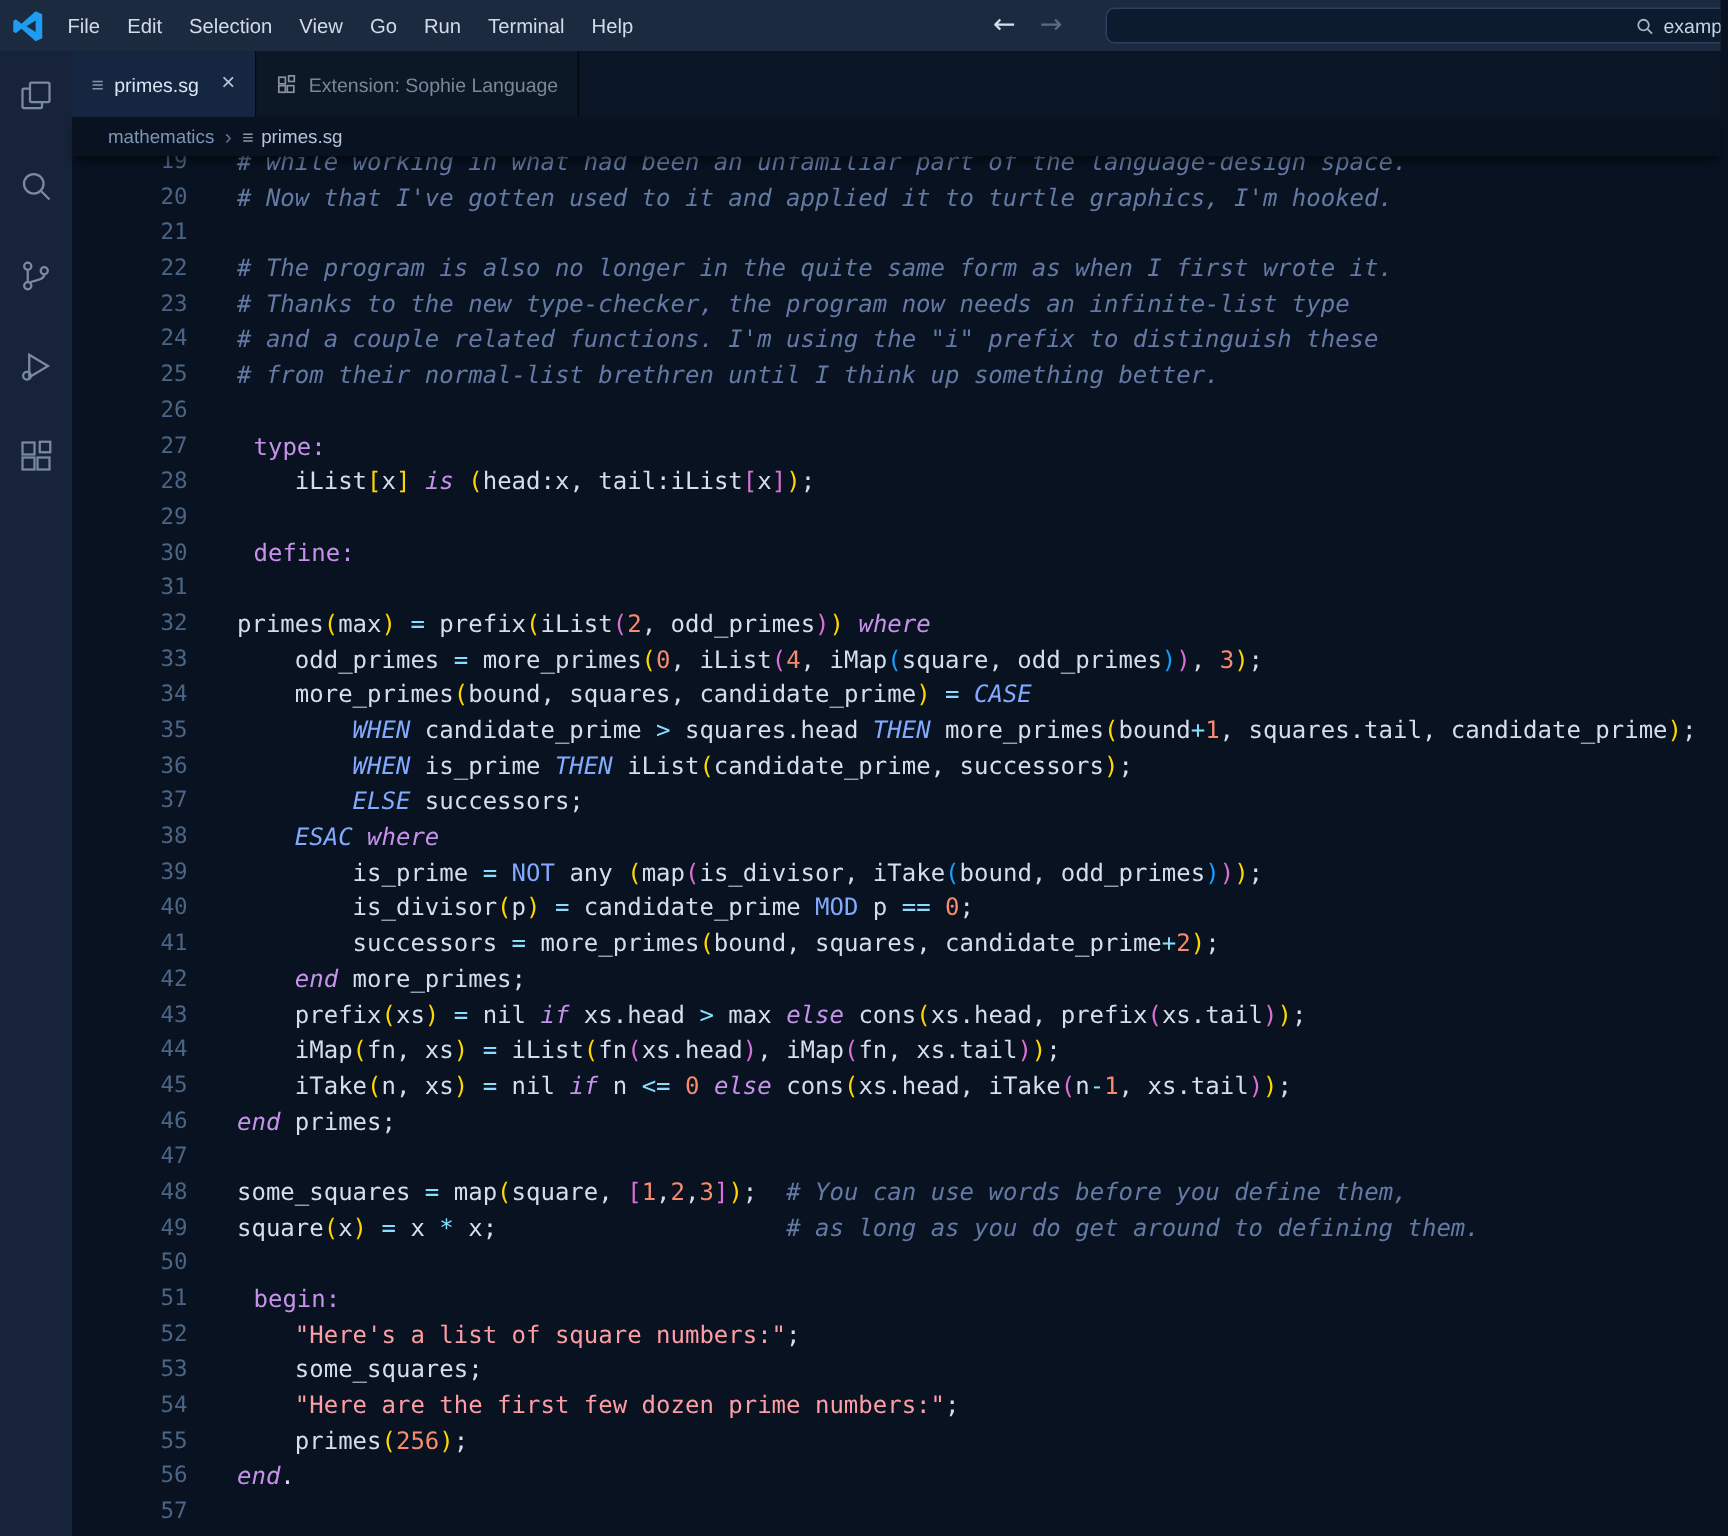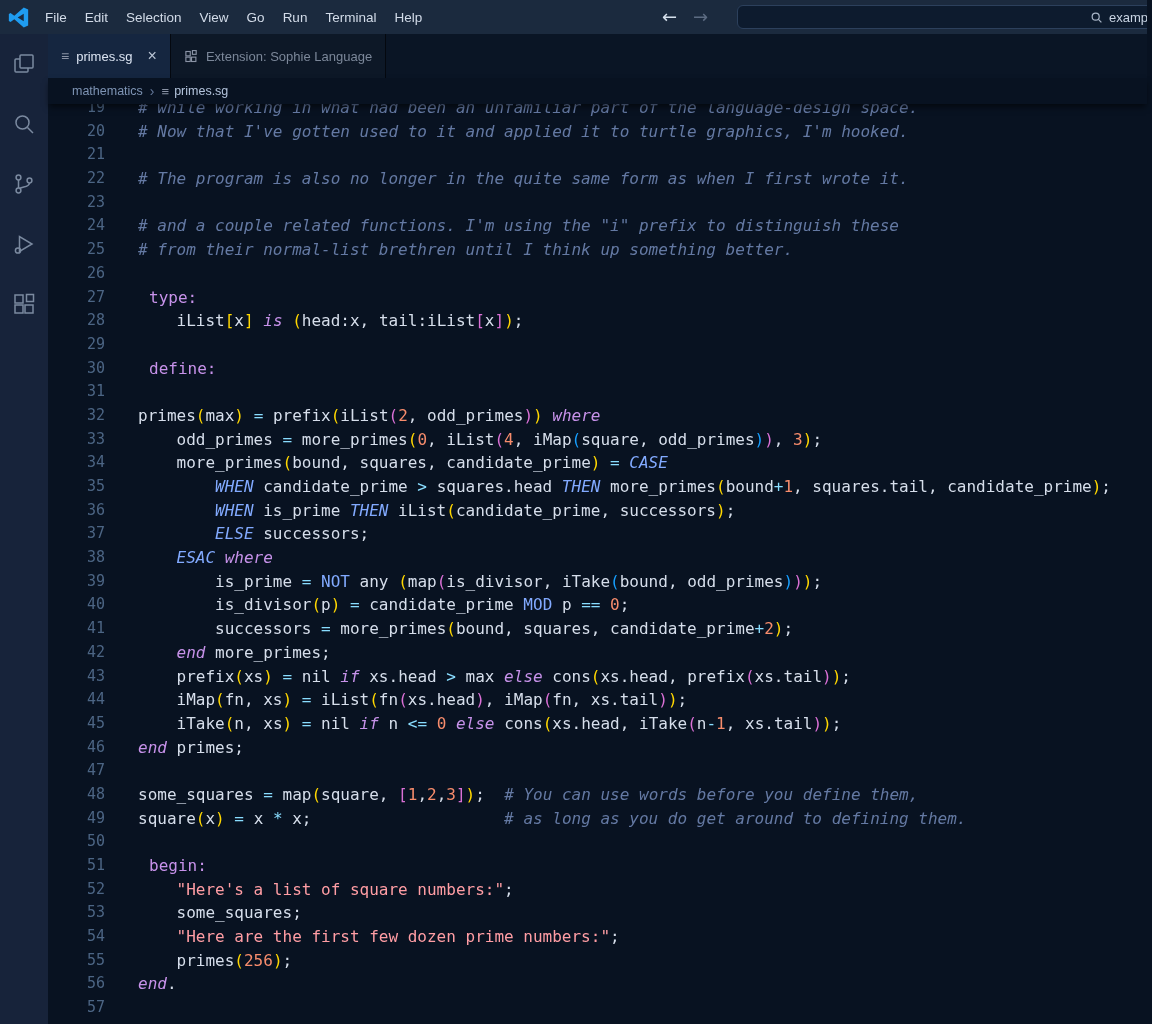--- a/index.html
+++ b/index.html
@@ -43,21 +43,21 @@
   
   .breadcrumb{height:26px;background:var(--bg-editor);display:flex;align-items:center;padding-left:24px;font-size:12.5px;color:#7e94b4;gap:7px;position:relative;z-index:3;box-shadow:0 4px 6px -1px rgba(0,0,0,0.55);}
   .bc-file{color:#b4c4dc;display:flex;align-items:center;gap:5px;}
   .bc-chev{color:#64789a;font-size:14px;}
   .bc-file-icon{color:#8a93a5;font-size:13px;}
 
   
   .editor{flex:1;overflow:hidden;position:relative;}
   .code{position:relative;top:-8px;}
   .code-line{display:flex;height:23.7px;line-height:23.7px;font-family:"DejaVu Sans Mono",monospace;font-size:16px;}
-  .ln{width:57px;flex-shrink:0;text-align:right;margin-right:33px;color:var(--fg-linenum);font-size:15px;}
+  .ln{width:57px;flex-shrink:0;text-align:right;margin-right:33px;color:var(--fg-linenum);font-size:15px;margin-left:20px;}
   .lc{white-space:pre;}
   .tk-p{color:var(--c-plain);}
   .tk-c{color:var(--c-comment);font-style:italic;}
   .tk-k{color:var(--c-keyword);margin-left:11px;}
   .tk-ki{color:var(--c-keyword);font-style:italic;}
   .tk-cf{color:var(--c-control);font-style:italic;}
   .tk-w{color:var(--c-control);}
   .tk-n{color:var(--c-number);}
   .tk-s{color:var(--c-string);}
   .tk-o{color:var(--c-operator);}
@@ -185,20 +185,21 @@
             <div class="code-line">
               <span class="ln">21</span>
               <span class="lc"></span>
             </div>
             <div class="code-line">
               <span class="ln">22</span>
               <span class="lc"><span class="tk-c"># The program is also no longer in the quite same form as when I first wrote it.</span></span>
             </div>
             <div class="code-line">
               <span class="ln">23</span>
+              <span class="lc"><span class="tk-c"># Thanks to the new type-checker, the program now needs an infinite-list type</span></span>
             </div>
             <div class="code-line">
               <span class="ln">24</span>
               <span class="lc"><span class="tk-c"># and a couple related functions. I'm using the "i" prefix to distinguish these</span></span>
             </div>
             <div class="code-line">
               <span class="ln">25</span>
               <span class="lc"><span class="tk-c"># from their normal-list brethren until I think up something better.</span></span>
             </div>
             <div class="code-line">

